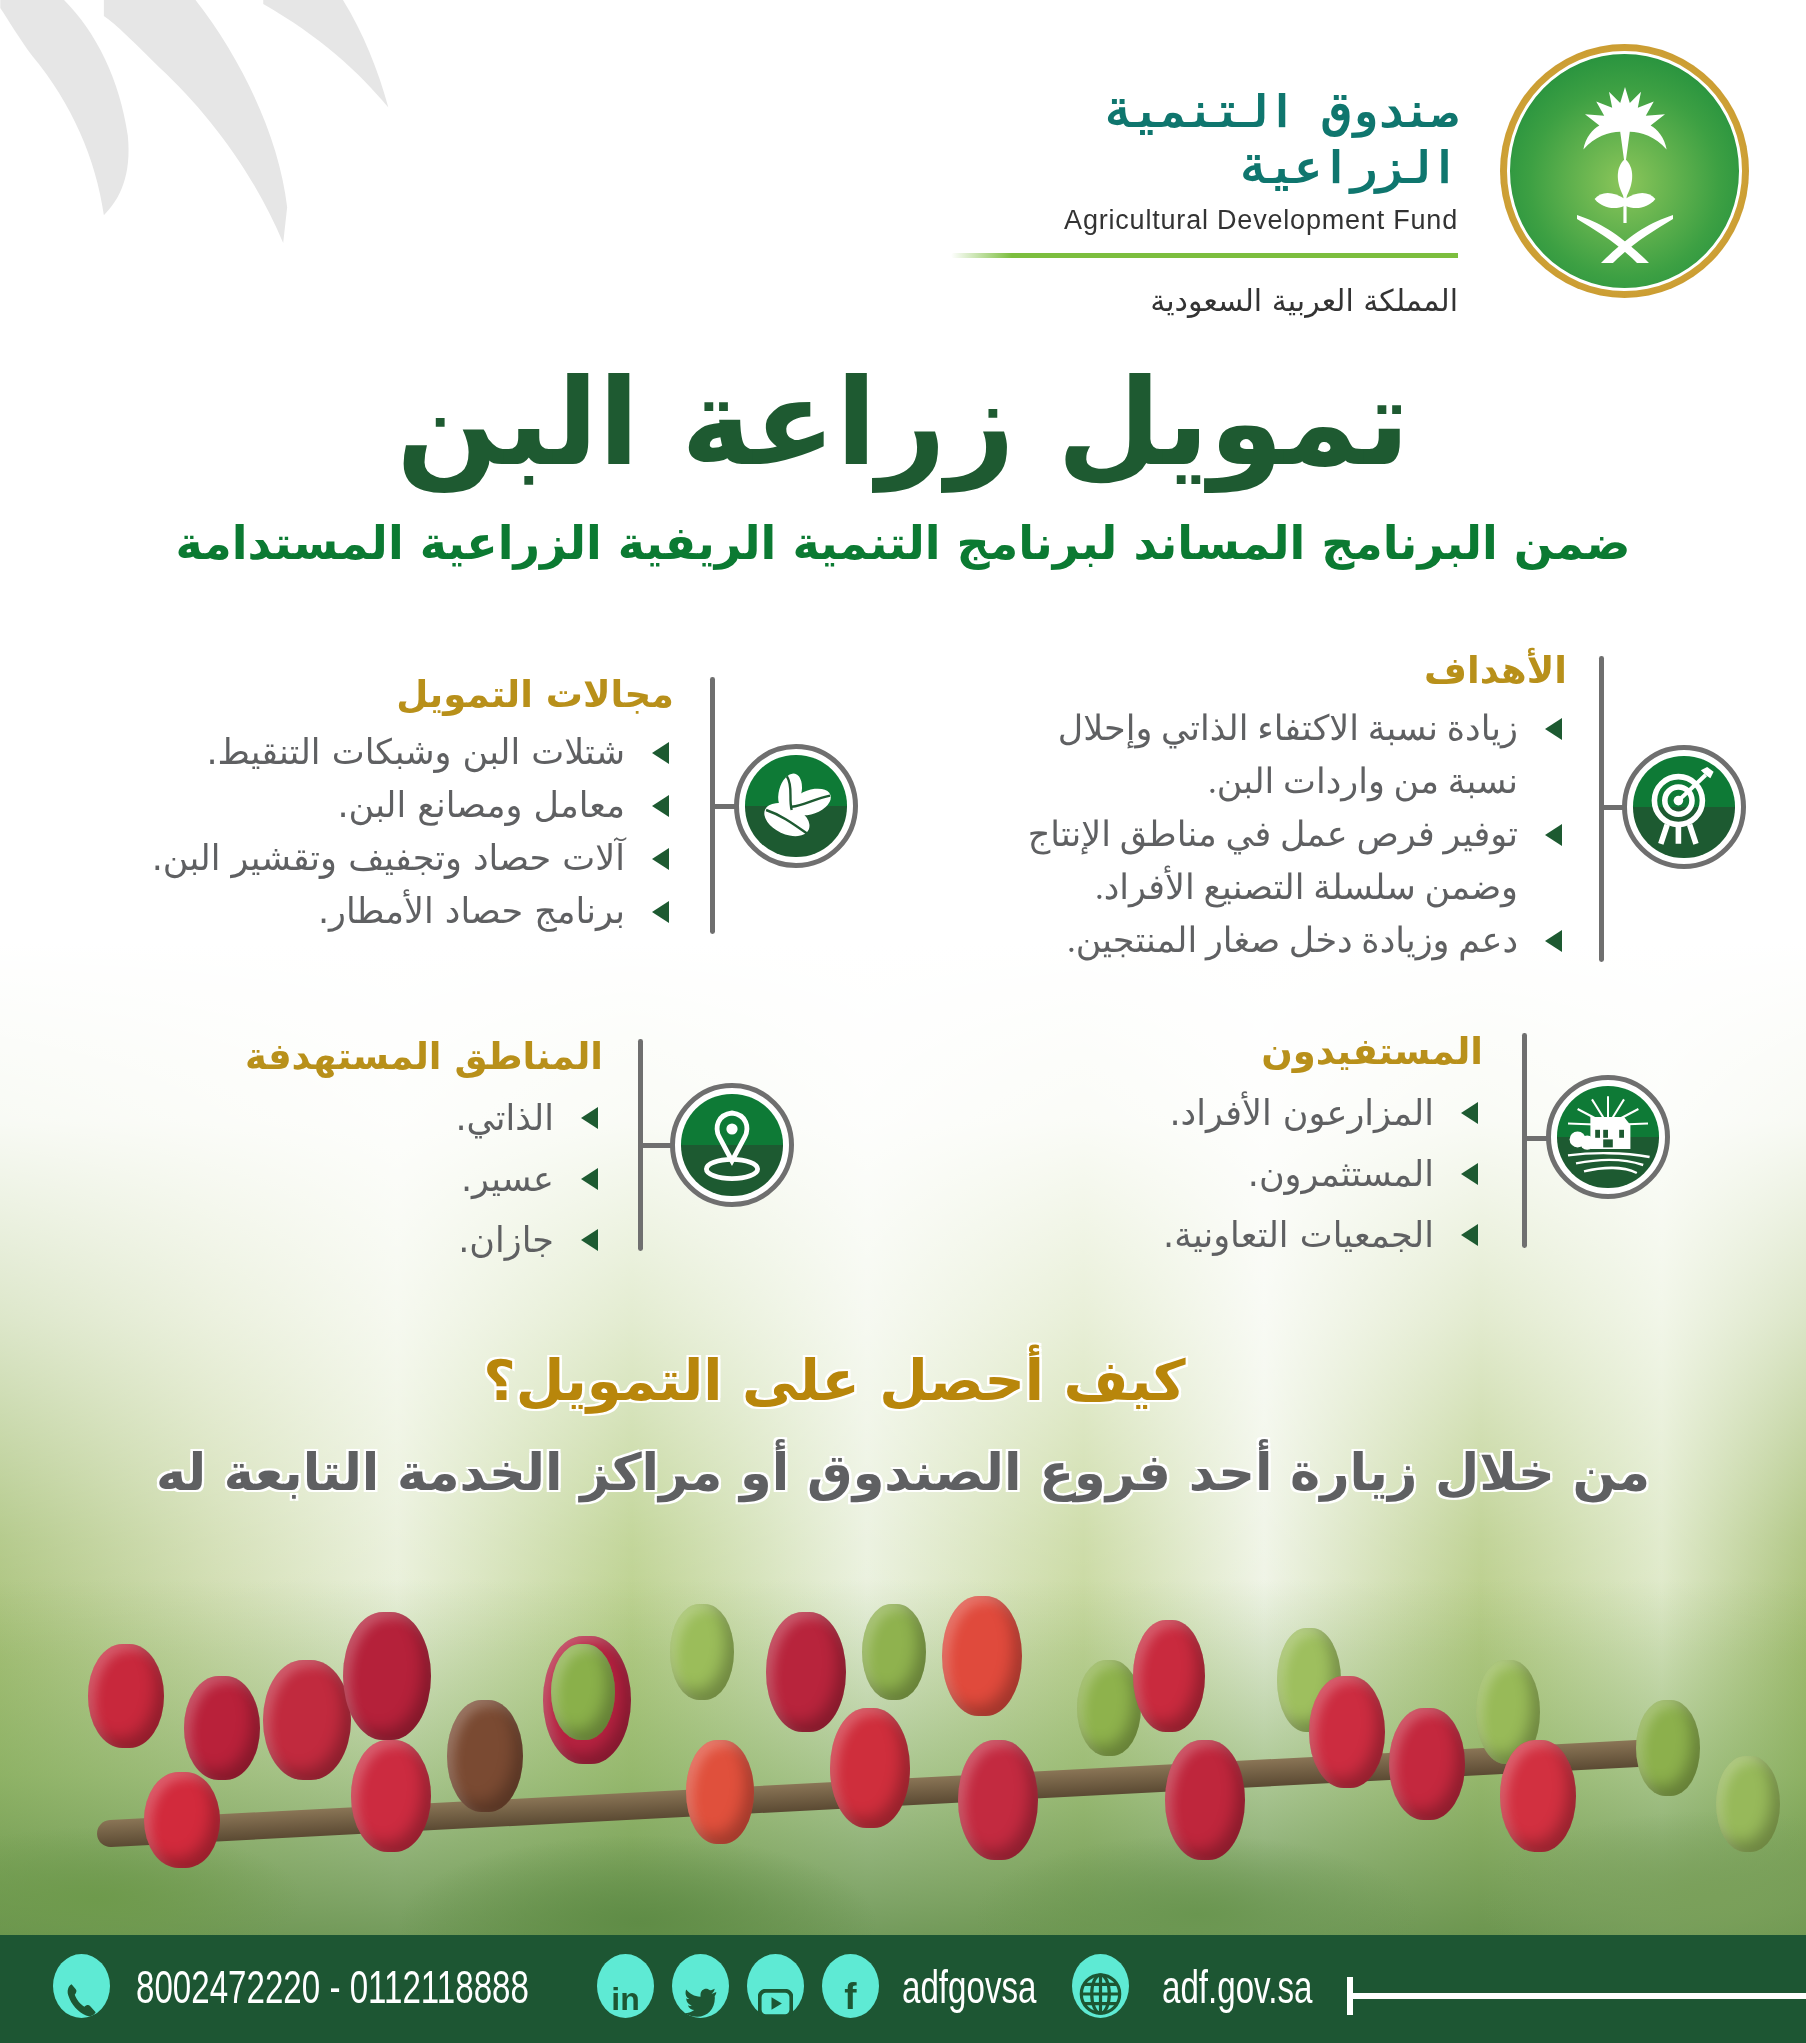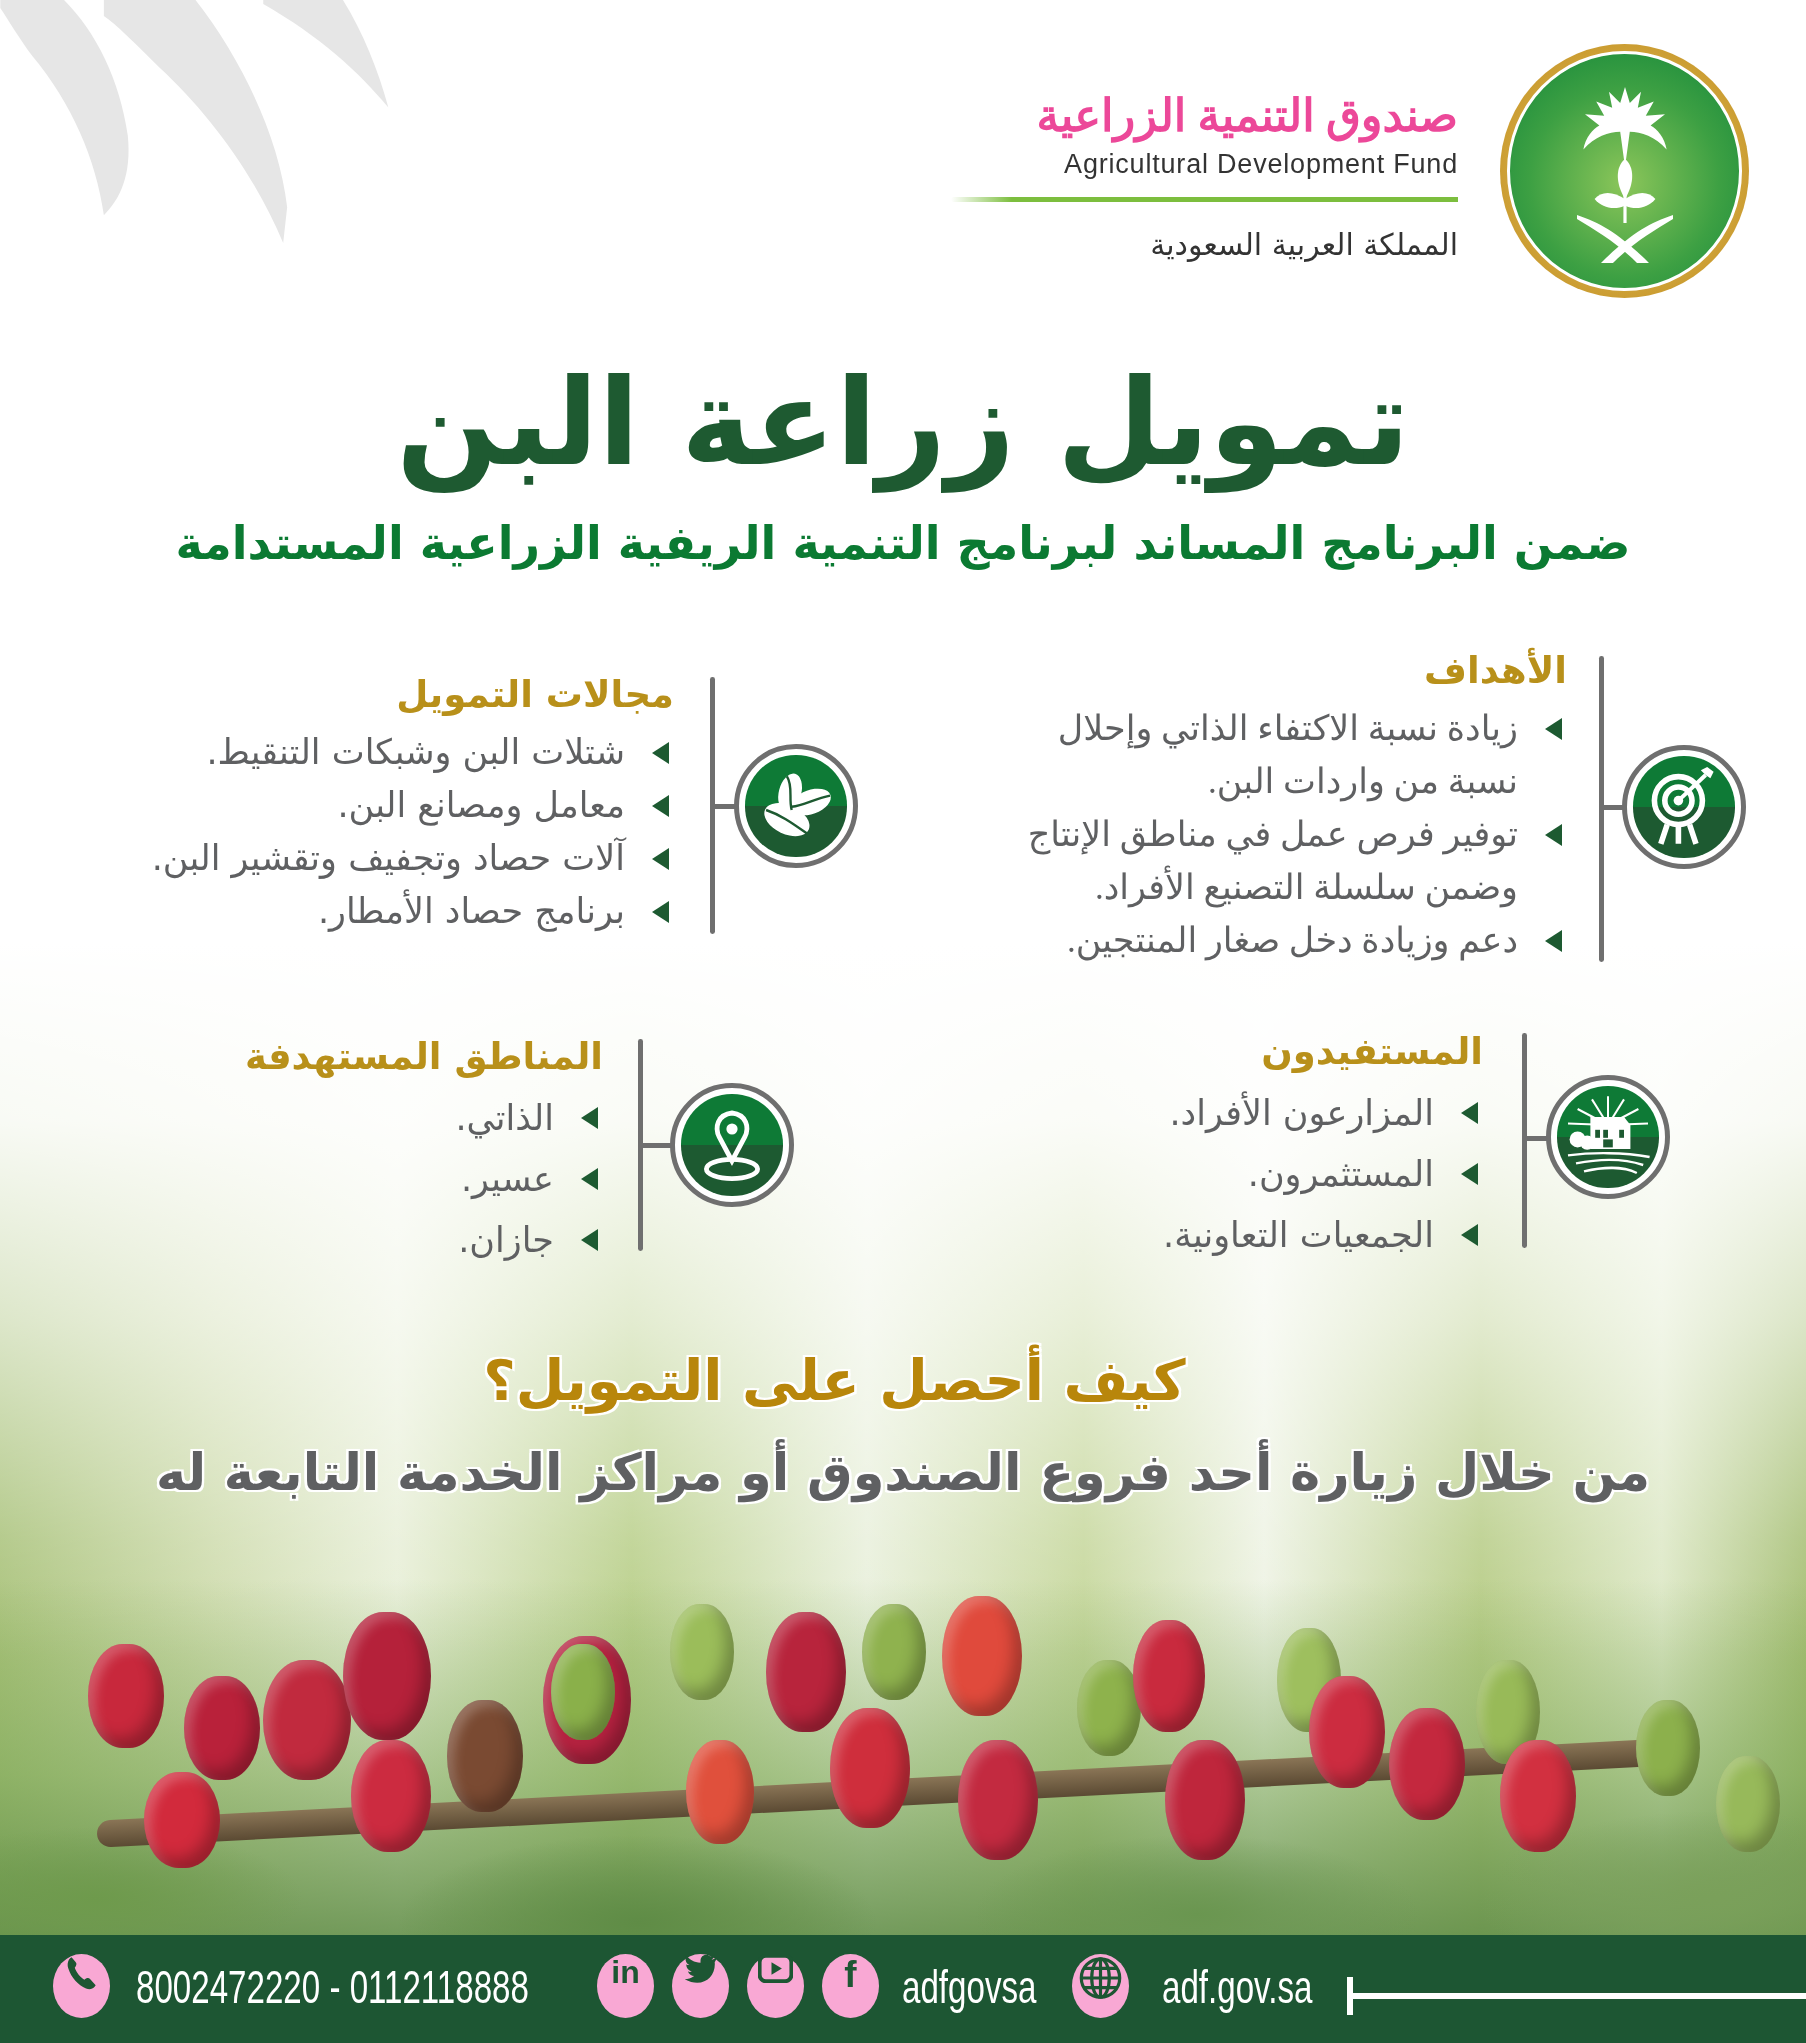--- a/index.html
+++ b/index.html
@@ -30,21 +30,21 @@
   .branch {
     position: absolute; height: 27px; border-radius: 13.6px;
     background: linear-gradient(180deg, #8a7556, #5b4a33);
   }
 
   .swoosh { position: absolute; left: 0; top: 0; width: 399px; height: 255px; }
 
   
   .logo-text { position: absolute; right: 348px; top: 88px; text-align: right; width: 559px; }
   .logo-ar {
-    font-family: Liberation Serif, serif; font-size: 45px; font-weight: bold; color: #ec4899;
+    font-family: Liberation Mono, monospace; font-size: 45px; font-weight: bold; color: #0f766e;
     line-height: 56px;
   }
   .logo-en {
     font-family: "Liberation Sans", sans-serif; font-size: 27px; color: #333; line-height: 35px;
     letter-spacing: 0.8px; direction: ltr; text-align: right; margin-top: 3.2px;
   }
   .logo-bar {
     height: 5.6px; margin-top: 14.4px; margin-left: 52px;
     background: linear-gradient(90deg, rgba(124,190,62,0) 0%, #7cbe3e 12%, #7cbe3e 100%);
     border-radius: 3.2px 0 0 3.2px;
@@ -111,22 +111,22 @@
     font-size: 51px; font-weight: bold; color: #5f6062; line-height: 80px;
     text-shadow: 0 0 3.2px #fff, 2.4px 2.4px 0 #fff, -2.4px -2.4px 0 #fff, 2.4px -2.4px 0 #fff, -2.4px 2.4px 0 #fff;
   }
 
   
   .footer {
     position: absolute; left: 0; top: 1935px; width: 1806px; height: 108px; background: #1d5633;
     direction: ltr;
   }
   .f-circle {
-    position: absolute; top: 19px; width: 57px; height: 64px; border-radius: 50%; background: #f9a8d4;
-    display: flex; align-items: flex-start; justify-content: center;
+    position: absolute; top: 19px; width: 57px; height: 64px; border-radius: 50%; background: #5eead4;
+    display: flex; align-items: flex-end; justify-content: center;
   }
   .f-text {
     position: absolute; top: 17.6px; font-family: "Liberation Sans", sans-serif; color: #ffffff;
     font-size: 46px; line-height: 69px; transform: scaleX(0.72); transform-origin: left center;
     white-space: nowrap;
   }
   .f-line { position: absolute; left: 1350px; top: 58px; width: 456px; height: 5.6px; background: #ffffff; }
   .f-tick { position: absolute; left: 1347px; top: 42px; width: 5.6px; height: 38px; background: #ffffff; }
 </style>
 </head>

